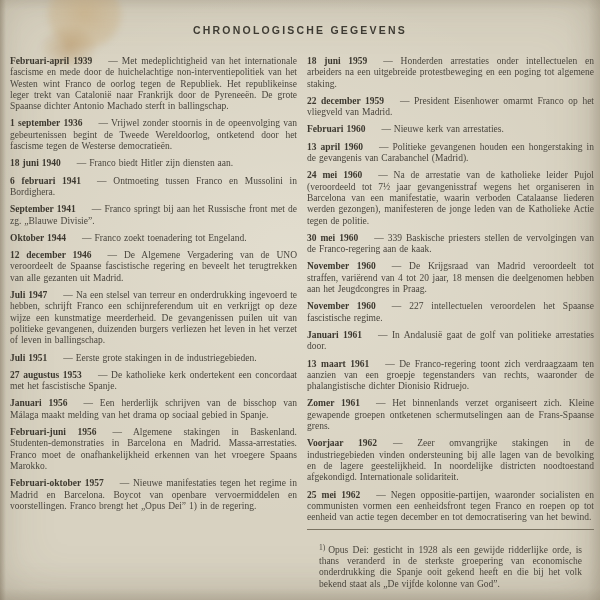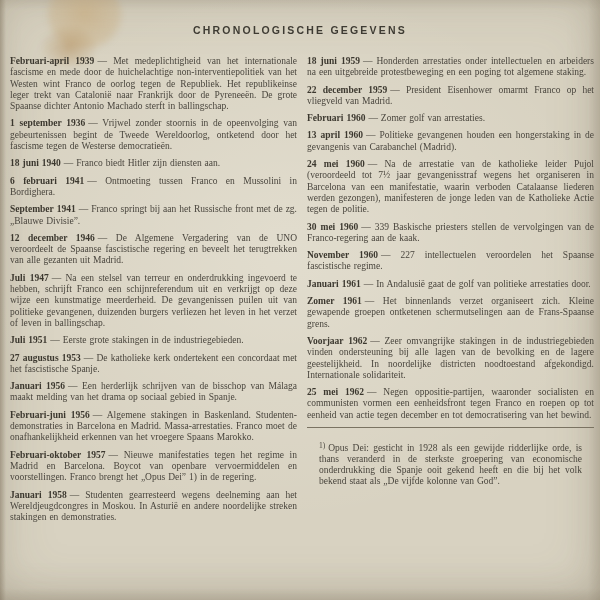--- a/index.html
+++ b/index.html
@@ -57,21 +57,21 @@
     margin: 0 0 6px 0;
     text-align: justify;
     font-size: 9.5px;
     line-height: 11.3px;
     color: #49453d;
     word-spacing: 0.6px;
   }
   .entry .date {
     font-weight: bold;
     color: #3c382f;
-    margin-right: 3px;
+    margin-right: 16px;
   }
   .footnote-divider {
     border: none;
     border-top: 1px solid #7a7362;
     margin: 6px 0 3px 0;
     width: 100%;
   }
   .footnote {
     margin: 12px;
     text-align: justify;
@@ -95,39 +95,41 @@
   <div class="title">CHRONOLOGISCHE GEGEVENS</div>
 
   <div class="columns">
 
     <div class="col">
       <p class="entry"><span class="date">Februari-april 1939</span><span>— Met medeplichtigheid van het internationale fascisme en mede door de huichelachtige non-interventiepolitiek van het Westen wint Franco de oorlog tegen de Republiek. Het republikeinse leger trekt van Catalonië naar Frankrijk door de Pyreneeën. De grote Spaanse dichter Antonio Machado sterft in ballingschap.</span></p>
       <p class="entry"><span class="date">1 september 1936</span><span>— Vrijwel zonder stoornis in de opeenvolging van gebeurtenissen begint de Tweede Wereldoorlog, ontketend door het fascisme tegen de Westerse democratieën.</span></p>
       <p class="entry"><span class="date">18 juni 1940</span><span>— Franco biedt Hitler zijn diensten aan.</span></p>
       <p class="entry"><span class="date">6 februari 1941</span><span>— Ontmoeting tussen Franco en Mussolini in Bordighera.</span></p>
       <p class="entry"><span class="date">September 1941</span><span>— Franco springt bij aan het Russische front met de zg. „Blauwe Divisie”.</span></p>
+      <p class="entry"><span class="date">Oktober 1944</span><span>— Franco zoekt toenadering tot Engeland.</span></p>
       <p class="entry"><span class="date">12 december 1946</span><span>— De Algemene Vergadering van de UNO veroordeelt de Spaanse fascistische regering en beveelt het terugtrekken van alle gezanten uit Madrid.</span></p>
       <p class="entry"><span class="date">Juli 1947</span><span>— Na een stelsel van terreur en onderdrukking ingevoerd te hebben, schrijft Franco een schijnreferendum uit en verkrijgt op deze wijze een kunstmatige meerderheid. De gevangenissen puilen uit van politieke gevangenen, duizenden burgers verliezen het leven in het verzet of leven in ballingschap.</span></p>
       <p class="entry"><span class="date">Juli 1951</span><span>— Eerste grote stakingen in de industriegebieden.</span></p>
       <p class="entry"><span class="date">27 augustus 1953</span><span>— De katholieke kerk ondertekent een concordaat met het fascistische Spanje.</span></p>
       <p class="entry"><span class="date">Januari 1956</span><span>— Een herderlijk schrijven van de bisschop van Málaga maakt melding van het drama op sociaal gebied in Spanje.</span></p>
       <p class="entry"><span class="date">Februari-juni 1956</span><span>— Algemene stakingen in Baskenland. Studenten-demonstraties in Barcelona en Madrid. Massa-arrestaties. Franco moet de onafhankelijkheid erkennen van het vroegere Spaans Marokko.</span></p>
       <p class="entry"><span class="date">Februari-oktober 1957</span><span>— Nieuwe manifestaties tegen het regime in Madrid en Barcelona. Boycot van openbare vervoermiddelen en voorstellingen. Franco brengt het „Opus Dei” 1) in de regering.</span></p>
-      <p class="entry"><span class="date">Januari 1958</span><span>— Studenten gearresteerd wegens deelneming aan het Wereldjeugdcongres in Moskou. In Asturië en andere noordelijke streken stakingen en demonstraties.</span></p>
     </div>
 
     <div class="col">
       <p class="entry"><span class="date">18 juni 1959</span><span>— Honderden arrestaties onder intellectuelen en arbeiders na een uitgebreide protestbeweging en een poging tot algemene staking.</span></p>
       <p class="entry"><span class="date">22 december 1959</span><span>— President Eisenhower omarmt Franco op het vliegveld van Madrid.</span></p>
-      <p class="entry"><span class="date">Februari 1960</span><span>— Zomer golf van arrestaties.</span></p>
+      <p class="entry"><span class="date">Februari 1960</span><span>— Nieuwe kerk van arrestaties.</span></p>
       <p class="entry"><span class="date">13 april 1960</span><span>— Politieke gevangenen houden een hongerstaking in de gevangenis van Carabanchel (Madrid).</span></p>
       <p class="entry"><span class="date">24 mei 1960</span><span>— Na de arrestatie van de katholieke leider Pujol (veroordeeld tot 7½ jaar gevangenisstraf wegens het organiseren in Barcelona van een manifestatie, waarin verboden Catalaanse liederen werden gezongen), manifesteren de jonge leden van de Katholieke Actie tegen de politie.</span></p>
       <p class="entry"><span class="date">30 mei 1960</span><span>— 339 Baskische priesters stellen de vervolgingen van de Franco-regering aan de kaak.</span></p>
+      <p class="entry"><span class="date">November 1960</span><span>— De Krijgsraad van Madrid veroordeelt tot straffen, variërend van 4 tot 20 jaar, 18 mensen die deelgenomen hebben aan het Jeugdcongres in Praag.</span></p>
       <p class="entry"><span class="date">November 1960</span><span>— 227 intellectuelen veroordelen het Spaanse fascistische regime.</span></p>
       <p class="entry"><span class="date">Januari 1961</span><span>— In Andalusië gaat de golf van politieke arrestaties door.</span></p>
+      <p class="entry"><span class="date">13 maart 1961</span><span>— De Franco-regering toont zich verdraagzaam ten aanzien van een groepje tegenstanders van rechts, waaronder de phalangistische dichter Dionisio Ridruejo.</span></p>
       <p class="entry"><span class="date">Zomer 1961</span><span>— Het binnenlands verzet organiseert zich. Kleine gewapende groepen ontketenen schermutselingen aan de Frans-Spaanse grens.</span></p>
       <p class="entry"><span class="date">Voorjaar 1962</span><span>— Zeer omvangrijke stakingen in de industriegebieden vinden ondersteuning bij alle lagen van de bevolking en de lagere geestelijkheid. In noordelijke districten noodtoestand afgekondigd. Internationale solidariteit.</span></p>
       <p class="entry"><span class="date">25 mei 1962</span><span>— Negen oppositie-partijen, waaronder socialisten en communisten vormen een eenheidsfront tegen Franco en roepen op tot eenheid van actie tegen december en tot democratisering van het bewind.</span></p>
 
       <hr class="footnote-divider">
       <p class="footnote"><span class="fn-marker">1)</span><span>Opus Dei: gesticht in 1928 als een gewijde ridderlijke orde, is thans veranderd in de sterkste groepering van economische onderdrukking die Spanje ooit gekend heeft en die bij het volk bekend staat als „De vijfde kolonne van God”.</span></p>
     </div>
 
   </div>
 </div>

